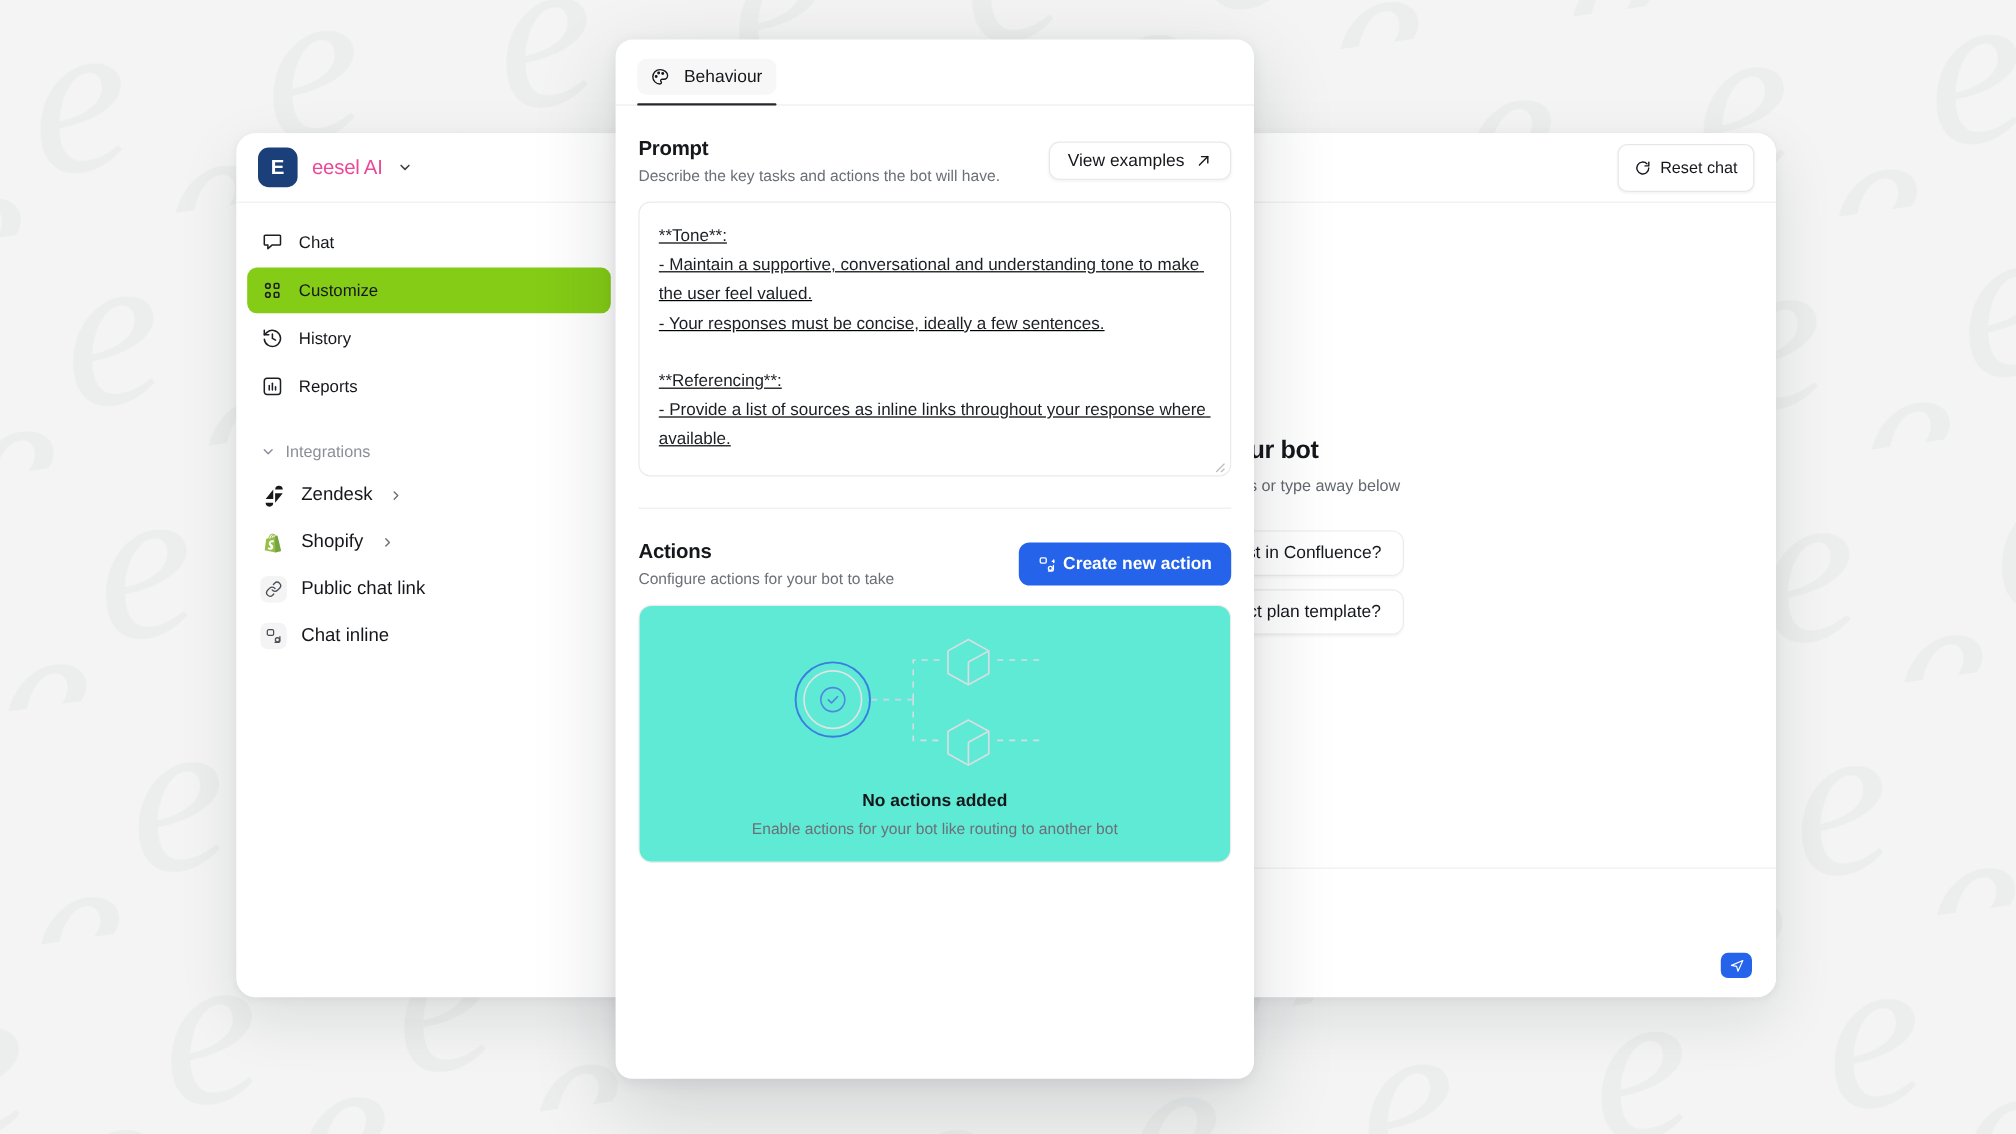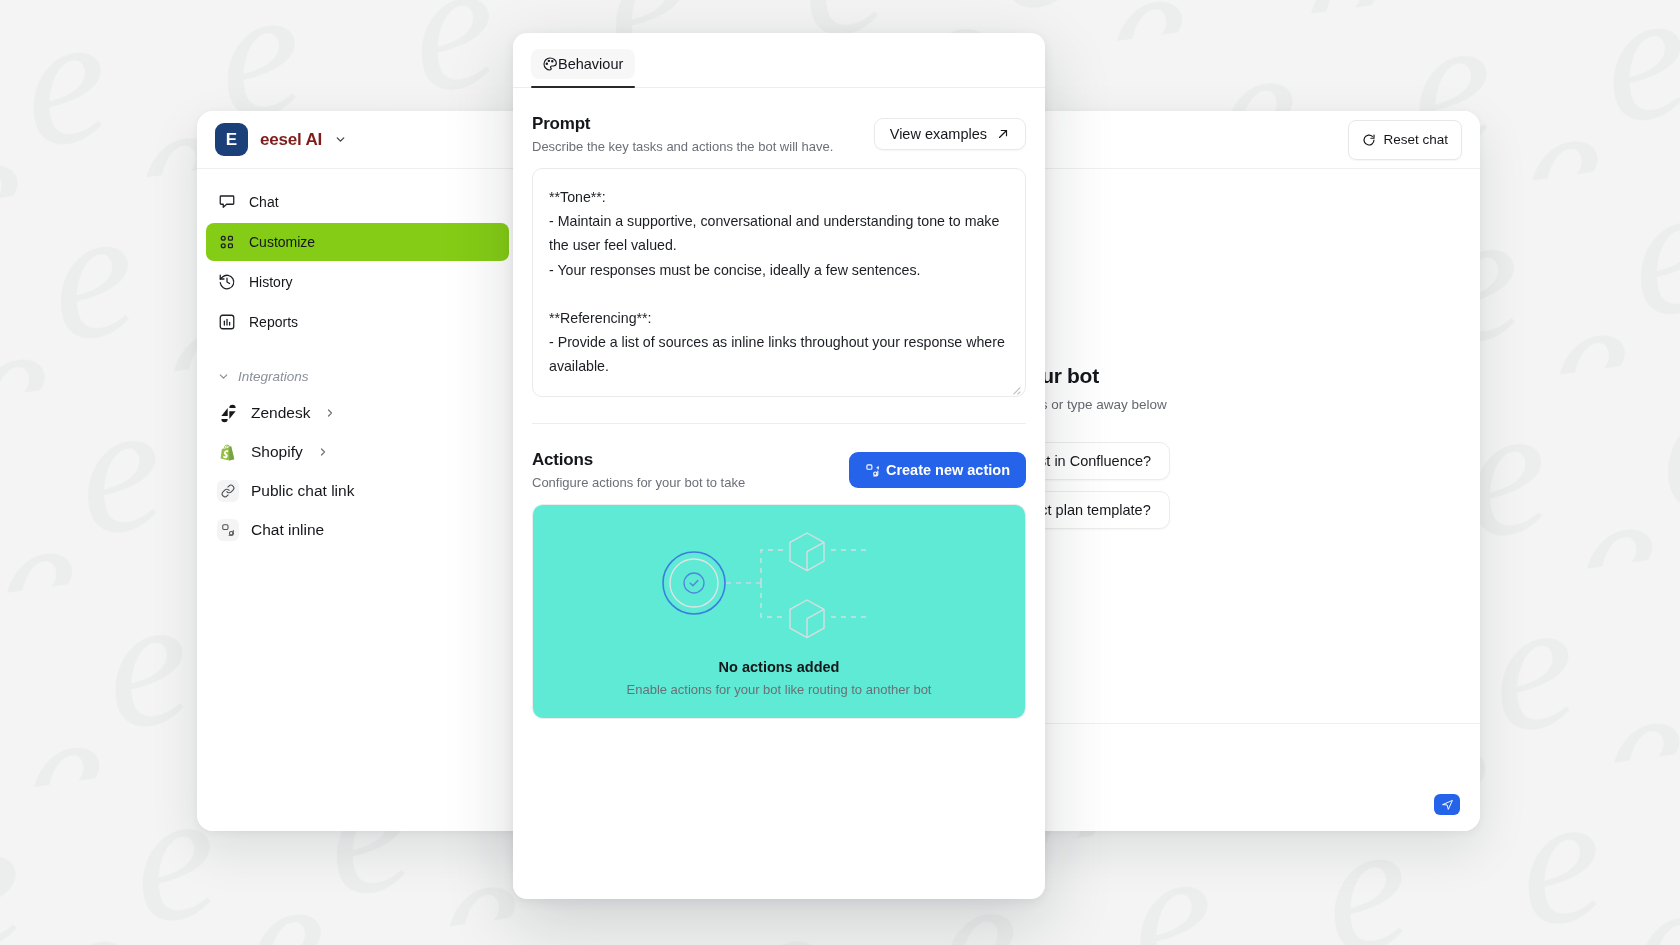--- a/index.html
+++ b/index.html
@@ -62,22 +62,22 @@
     border-radius: 9px;
     background: #1b3f78;
     color: #fff;
     font-size: 17px;
     font-weight: bold;
     display: flex; align-items: center; justify-content: center;
     letter-spacing: .2px;
   }
   .ws-name {
     font-size: 17px;
-    font-weight: bold;
-    color: #7f1d1d;
+    font-weight: normal;
+    color: #ec4899;
     letter-spacing: -.2px;
   }
   .ws-caret { color: #3c4047; display:flex; align-items:center; }
 
   #nav {
     padding: 14px 9px 0 9px;
     display: flex;
     flex-direction: column;
   }
   .nav-item {
@@ -99,21 +99,20 @@
     display: flex;
     align-items: center;
     gap: 8px;
     padding: 0 11px;
     height: 30px;
     margin-top: 18px;
     margin-bottom: 3px;
     color: #8a8f98;
     font-size: 13.5px;
     cursor: pointer;
-    font-style: italic;
   }
 
   .integration-item {
     display: flex;
     align-items: center;
     gap: 12px;
     height: 38px;
     padding: 0 11px;
     border-radius: 8px;
     color: #15171b;
@@ -247,21 +246,21 @@
   }
   #modal-tabs {
     flex: 0 0 auto;
     padding: 16px 18px 0 18px;
     border-bottom: 1px solid #eceded;
     display: flex;
   }
   .tab {
     display: flex;
     align-items: center;
-    gap: 0;
+    gap: 12px;
     padding: 7px 12px 7px 11px;
     font-size: 14.5px;
     color: #15171b;
     border-radius: 8px;
     cursor: pointer;
     position: relative;
     margin-bottom: 8px;
   }
   .tab.active { background: #f6f7f6; font-weight: normal; }
   .tab.active::after {
@@ -316,20 +315,21 @@
 
   #prompt-box {
     margin-top: 14px;
     border: 1px solid #e9eaea;
     border-radius: 10px;
     padding: 16px 16px 14px 16px;
     height: 229px;
     position: relative;
     background: #fff;
     overflow: hidden;
+    text-decoration: underline;
   }
   #prompt-text {
     font-size: 14.2px;
     line-height: 24.2px;
     color: #1b1e23;
     white-space: pre-wrap;
     font-family: "Liberation Sans", sans-serif;
   }
   #resize-grip {
     position: absolute;

